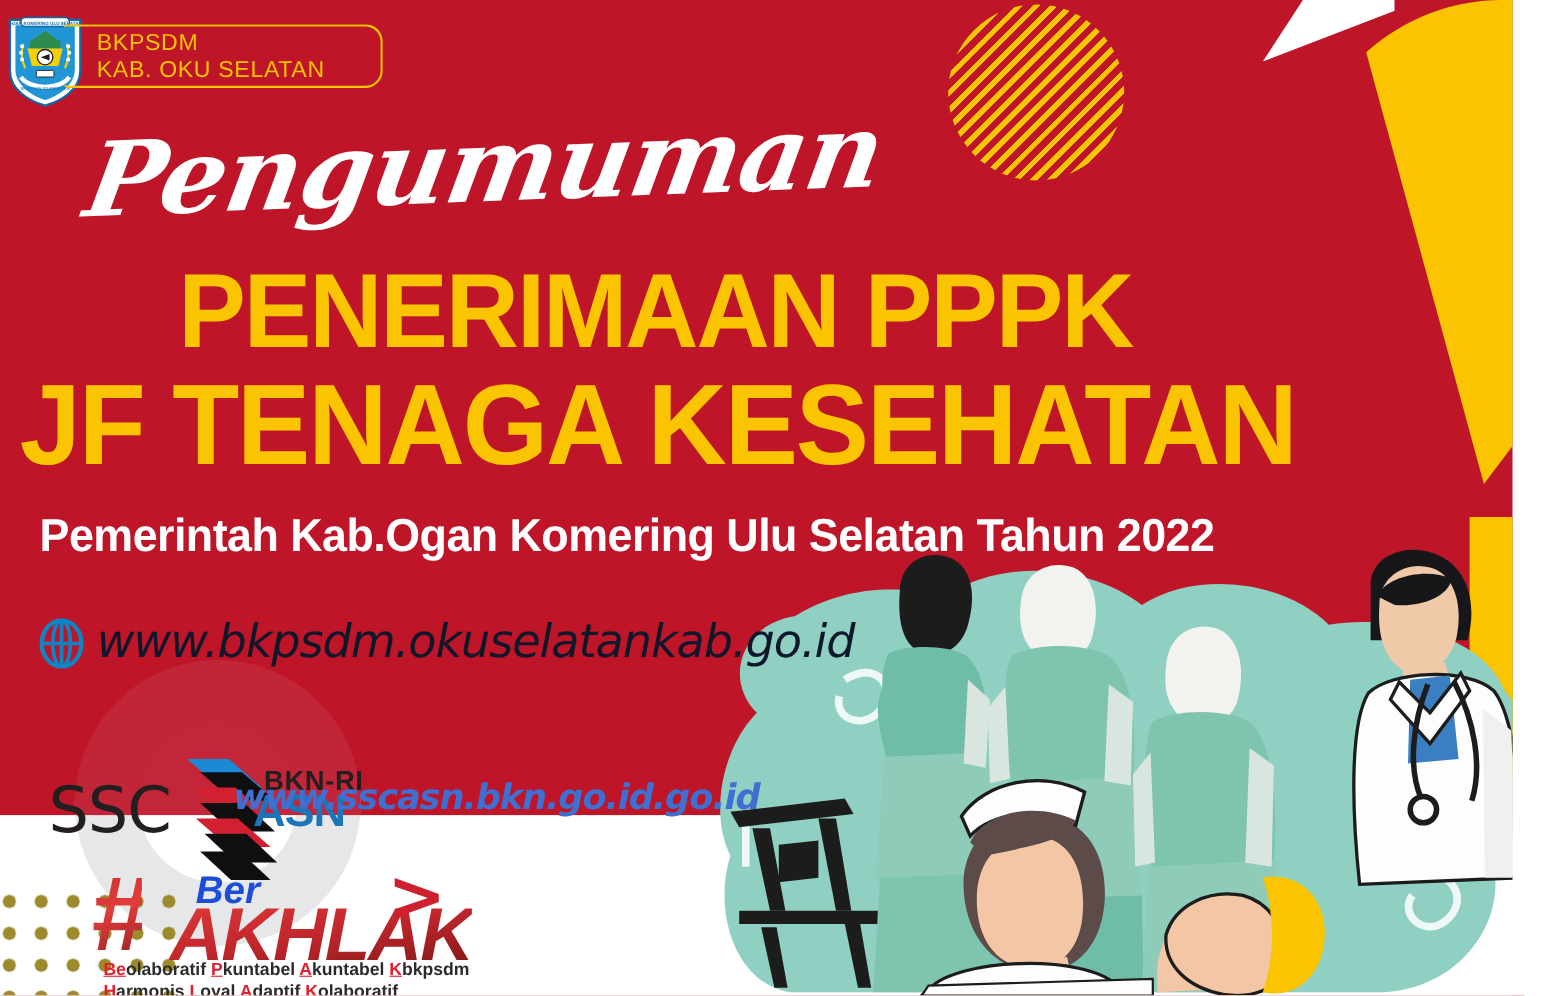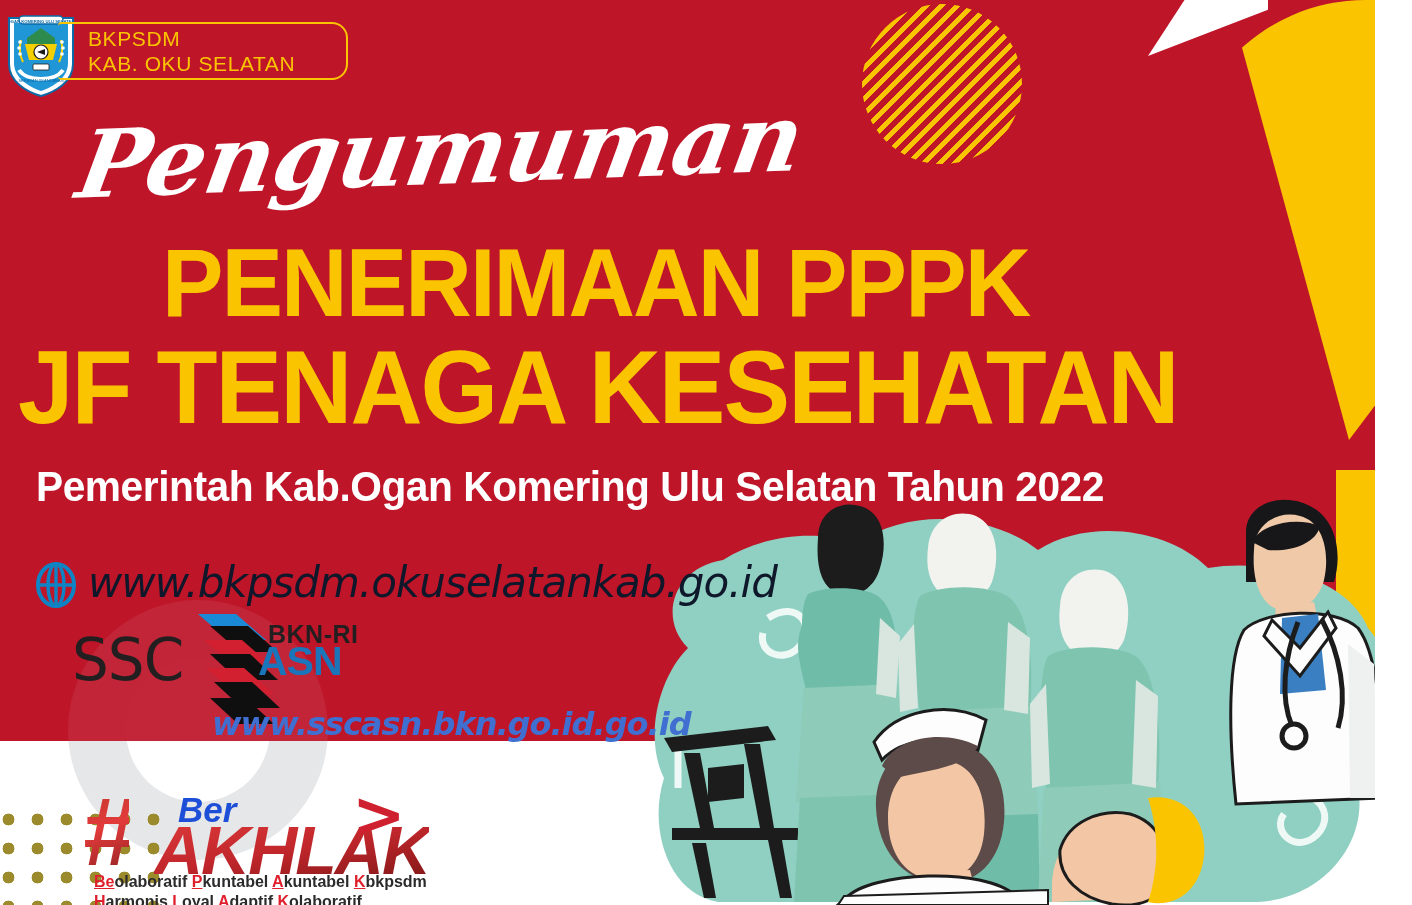--- a/index.html
+++ b/index.html
@@ -47,21 +47,21 @@
   .hl2{left:18px;top:328px;font-size:104px;}
   .subtitle{position:absolute;left:36px;top:463px;color:#ffffff;font-size:42px;font-weight:bold;
       letter-spacing:-.5px;transform:scaleX(.97);transform-origin:left center;}
 
   
   .globe{position:absolute;left:33px;top:562px;width:46px;height:46px;}
   .url1{position:absolute;left:88px;top:558px;color:#0f172a;font-size:42px;font-style:italic;
       font-family:"DejaVu Sans",sans-serif;letter-spacing:-1px;}
 
   
-  .ssc-wrap{position:absolute;left:44px;top:616px;width:320px;height:100px;margin-left:28px;}
+  .ssc-wrap{position:absolute;left:44px;top:692px;width:320px;height:100px;}
   .ssc-text{position:absolute;left:0;top:10px;font-size:58px;color:#231f20;font-weight:normal;
       font-family:"DejaVu Sans",sans-serif;letter-spacing:-1px;}
   .ssc-mark{position:absolute;left:108px;top:-10px;width:110px;height:120px;}
   .bkn-ri{position:absolute;left:196px;top:4px;font-size:25px;font-weight:bold;color:#231f20;
       letter-spacing:.5px;}
   .asn-text{position:absolute;left:186px;top:22px;font-size:41px;font-weight:bold;color:#1b75bb;
       letter-spacing:-1px;}
   .url2{position:absolute;left:212px;top:705px;color:#3f6fd0;font-size:32px;font-weight:bold;
       font-style:italic;letter-spacing:-1px;font-family:"DejaVu Sans",sans-serif;}
 

